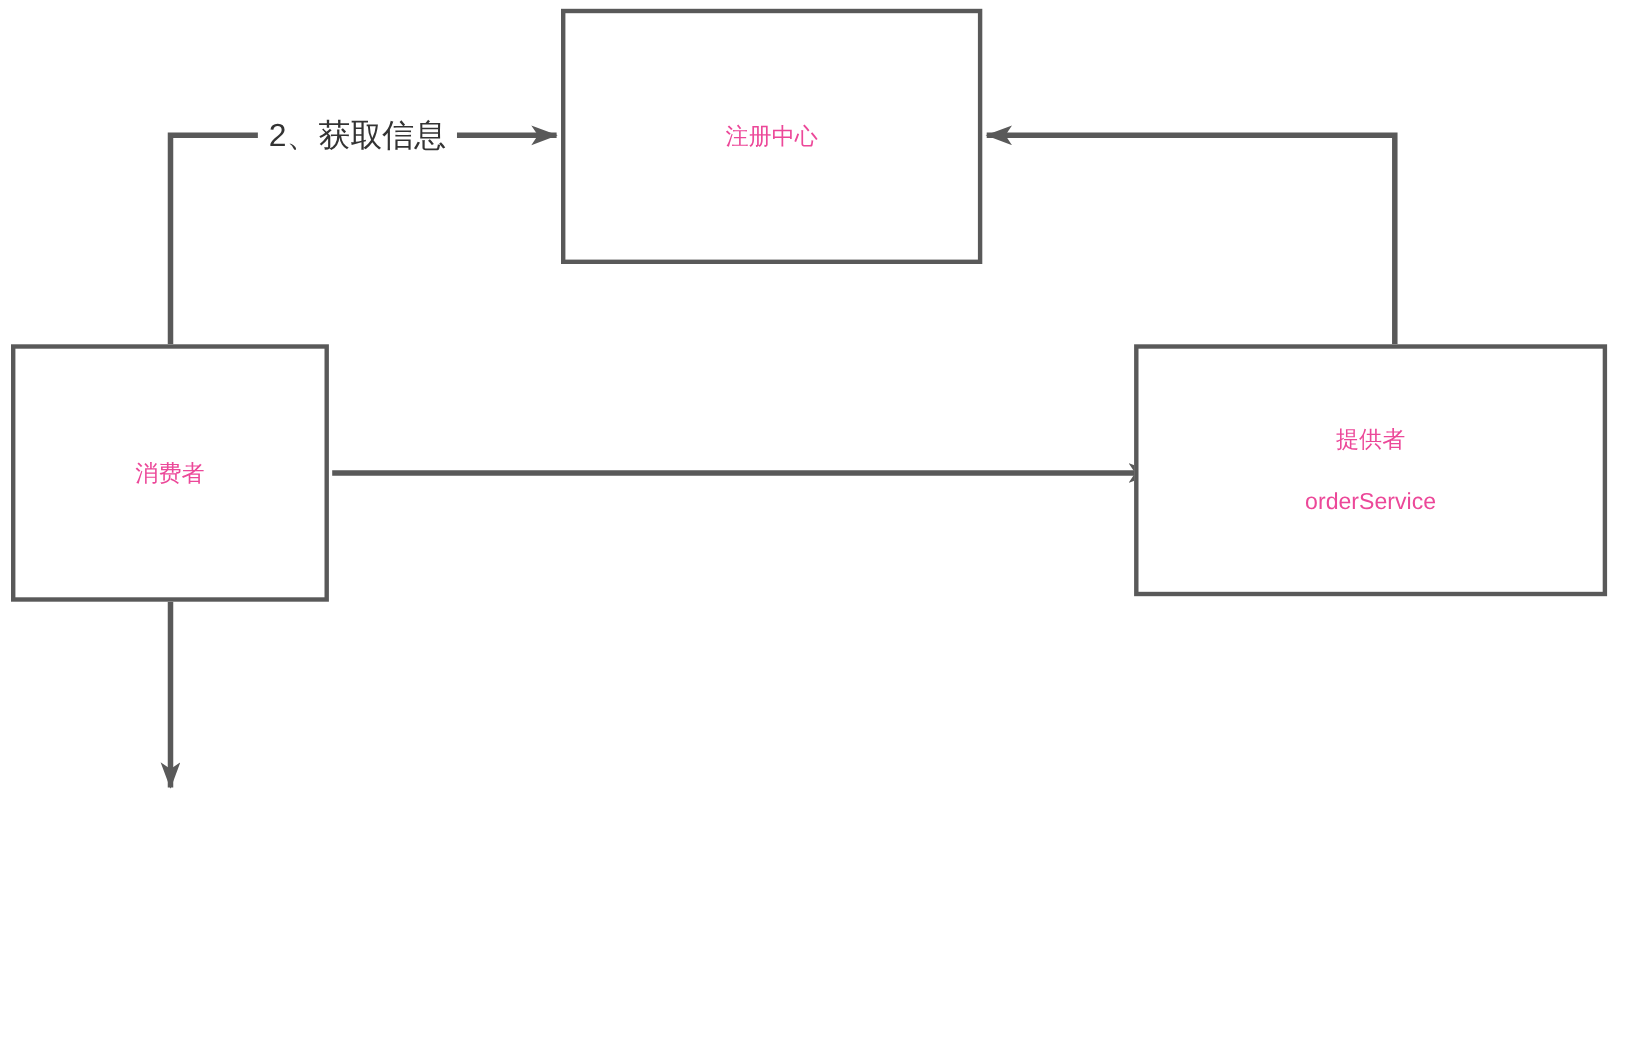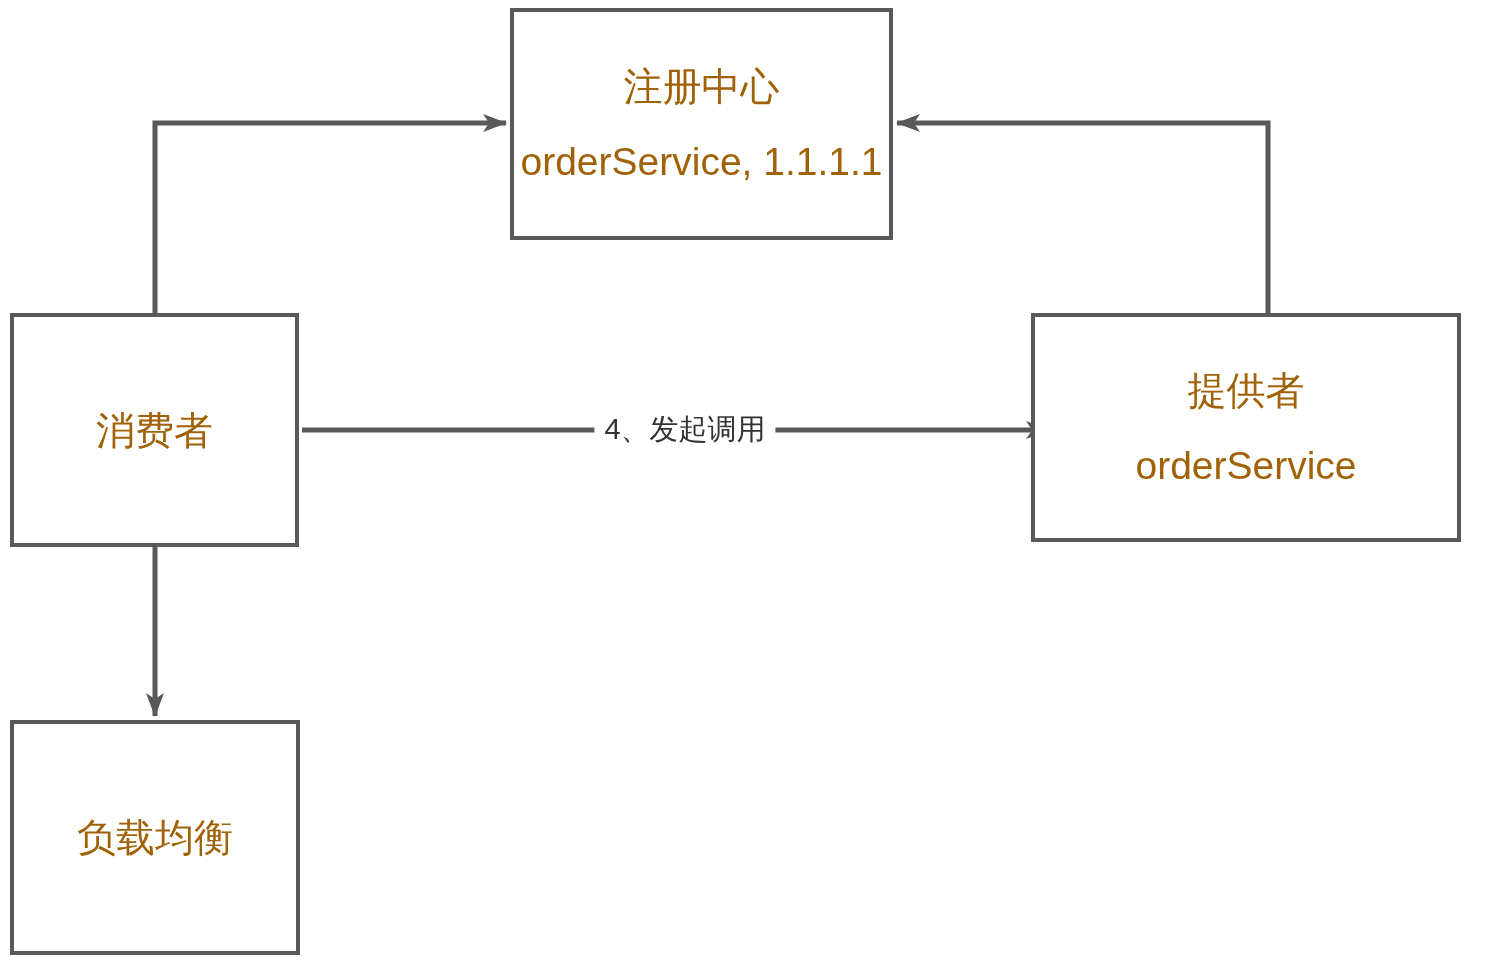--- a/index.html
+++ b/index.html
@@ -27,23 +27,23 @@
     position: absolute;
     box-sizing: border-box;
     border: 4px solid #595959;
     background: #ffffff;
     display: flex;
     flex-direction: column;
     align-items: center;
     justify-content: center;
     gap: 36px;
     text-align: left;
-    font-size: 39px;
+    font-size: 21px;
     line-height: 1;
-    color: #a16207;
+    color: #ec4899;
   }
   .node-registry   { left: 510px;  top: 8px;   width: 383px; height: 232px; }
   .node-consumer   { left: 10px;   top: 313px; width: 289px; height: 234px; }
   .node-provider   { left: 1031px; top: 313px; width: 430px; height: 229px; }
   .node-loadbal    { left: 10px;   top: 720px; width: 290px; height: 235px; }
   .edge-label {
     position: absolute;
     transform: translate(-50%, -50%);
     background: #ffffff;
     padding: 4px 10px;
@@ -73,34 +73,30 @@
 
     <path d="M 1268 313 L 1268 123 L 897 123" fill="none" stroke="#595959" stroke-width="5" marker-end="url(#arrowhead)"></path>
 
     <path d="M 302 430 L 1049 430" fill="none" stroke="#595959" stroke-width="5" marker-end="url(#arrowhead)"></path>
 
     <path d="M 155 547 L 155 716" fill="none" stroke="#595959" stroke-width="5" marker-end="url(#arrowhead)"></path>
   </svg>
 
   <div class="node node-registry">
     <div>注册中心</div>
-    <div>orderService, 1.1.1.1</div>
   </div>
 
   <div class="node node-consumer">
     <div>消费者</div>
   </div>
 
   <div class="node node-provider">
     <div>提供者</div>
     <div>orderService</div>
   </div>
 
-  <div class="node node-loadbal">
-    <div>负载均衡</div>
-  </div>
+
+  <div class="edge-label label-fetch">2、获取信息</div>
 
 
-
-  <div class="edge-label label-invoke">4、发起调用</div>
 
 
 </div>
 
 </body></html>

